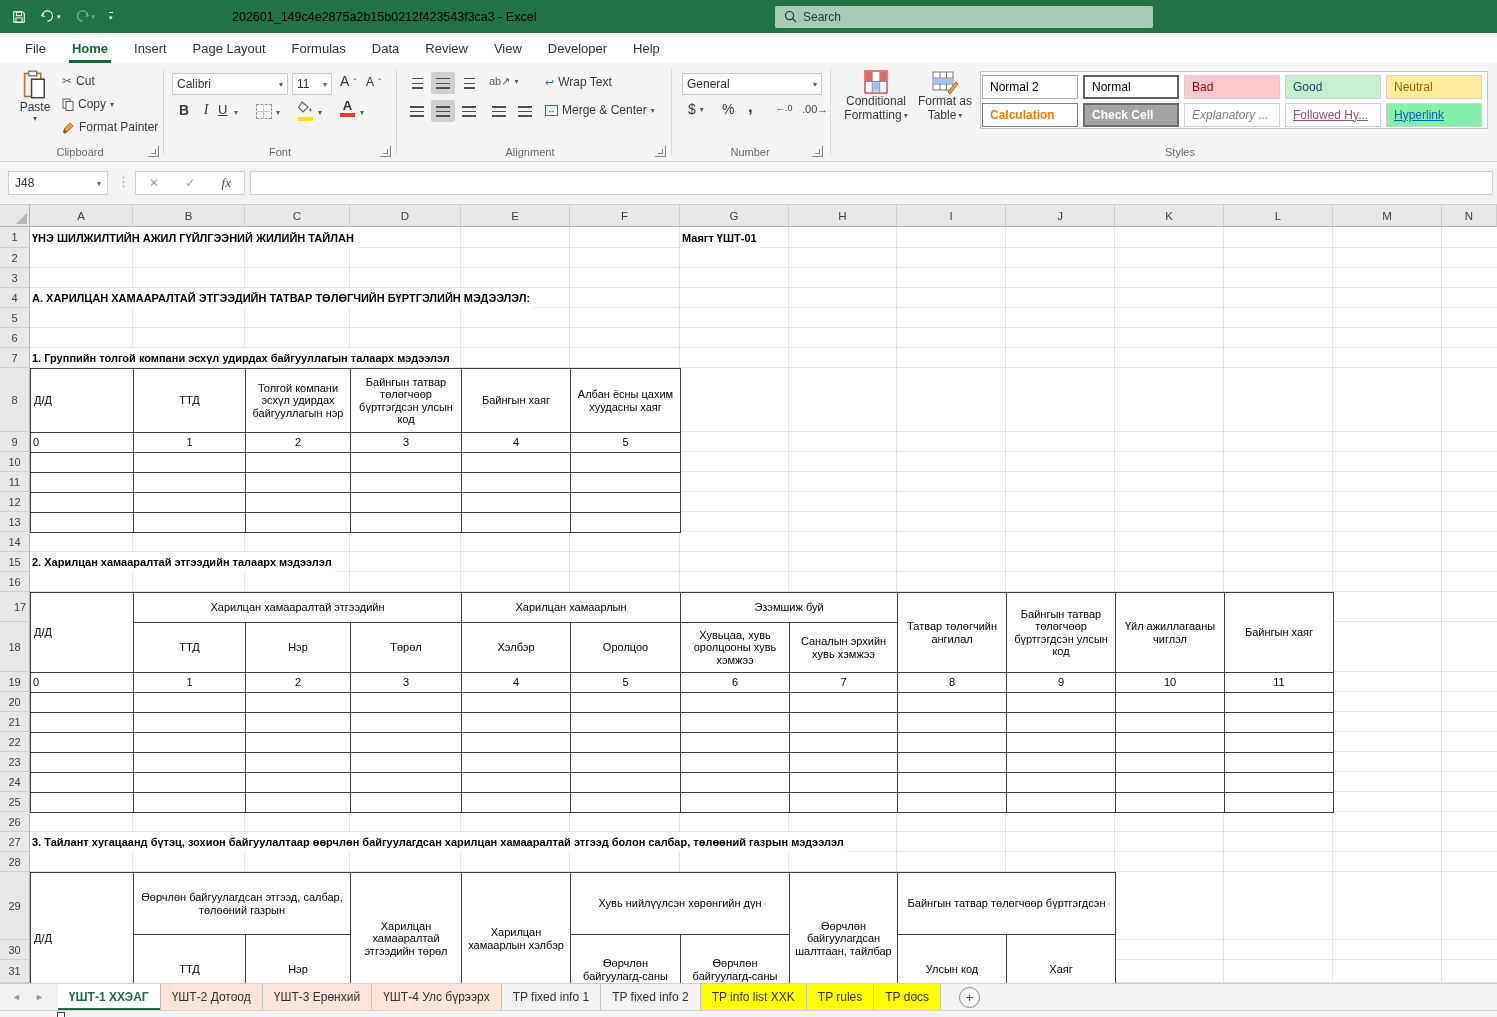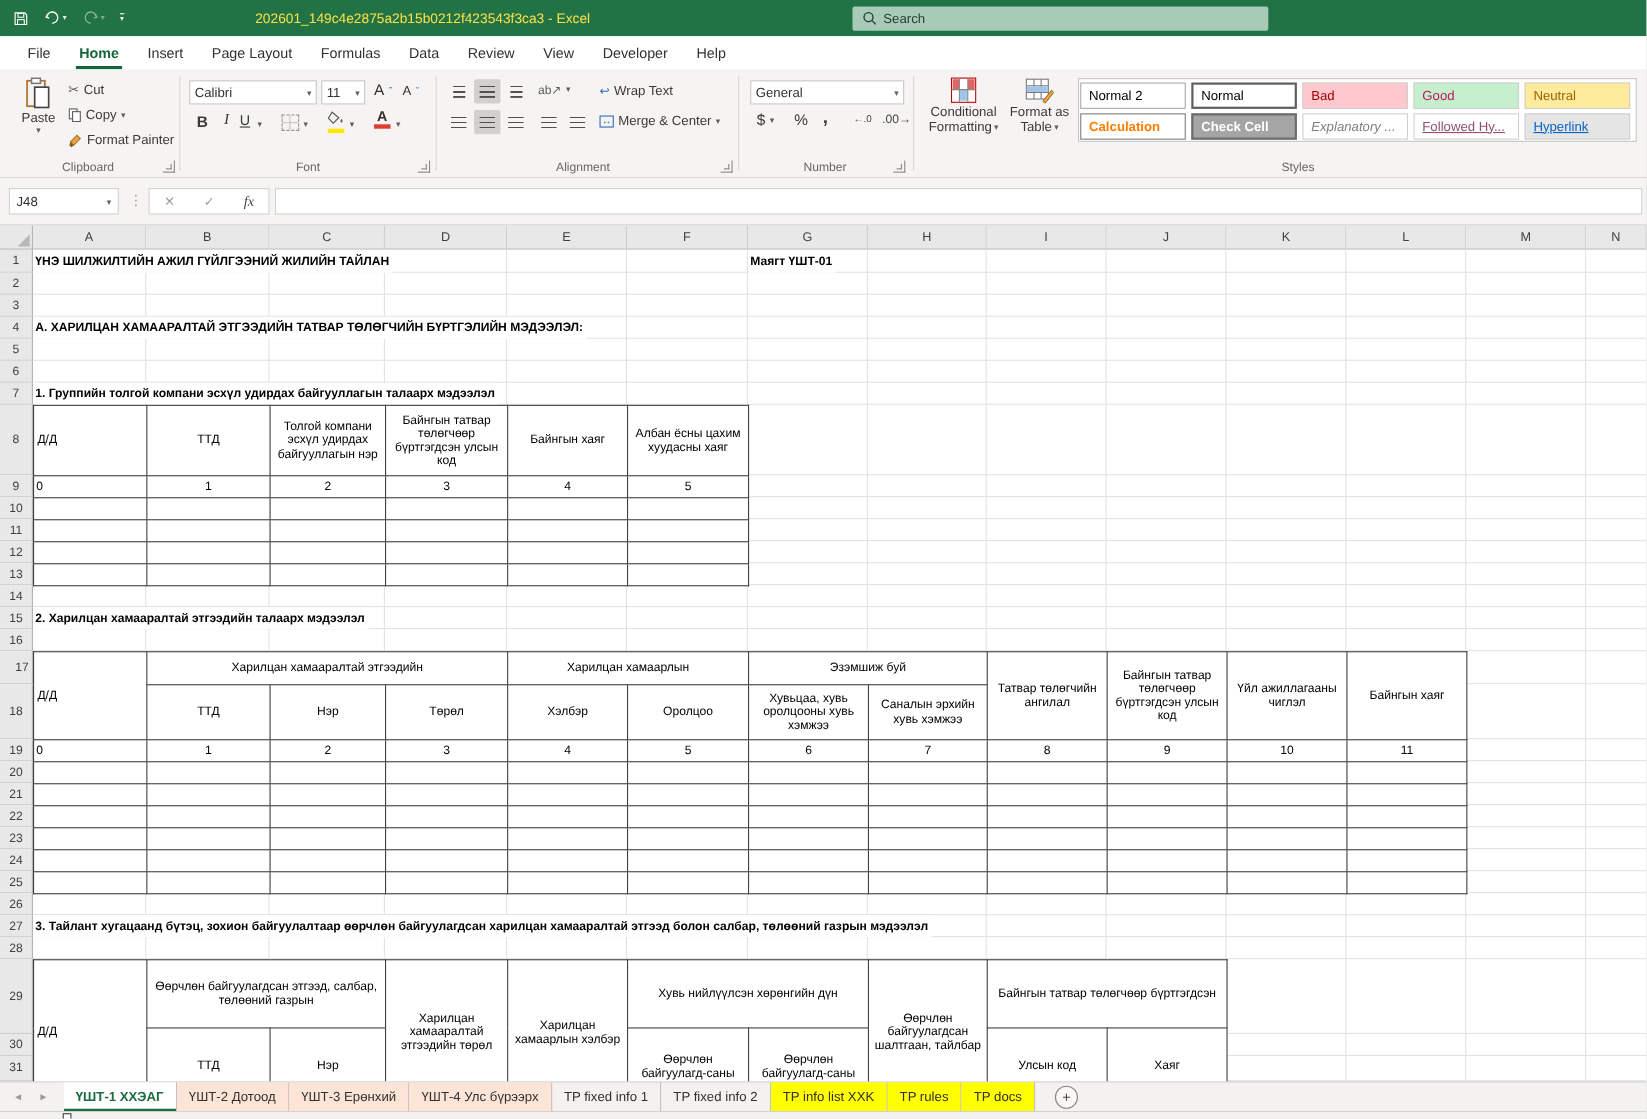--- a/index.html
+++ b/index.html
@@ -6,21 +6,21 @@
   #app{position:relative;width:1497px;height:1017px;background:#fff;overflow:hidden;
        font-family:"Liberation Sans",sans-serif;-webkit-font-smoothing:antialiased;}
 
   
   .titlebar{position:absolute;left:0;top:0;width:100%;height:33px;background:#217346;color:#fff;}
   .qat{position:absolute;left:12px;top:0;height:33px;display:flex;align-items:center;gap:14px;}
   .qat .qbtn{display:flex;align-items:center;gap:2px;color:#fff;}
   .qat .dim{opacity:.45;}
   .mini-chev{font-size:7px;line-height:7px;color:#e8f2ec;}
   .tb-title{position:absolute;left:232px;top:0;height:33px;display:flex;align-items:center;
-            font-size:12.5px;color:#fde047;white-space:nowrap;}
+            font-size:12.5px;color:#000000;white-space:nowrap;}
   .searchbox{position:absolute;left:775px;top:6px;width:378px;height:22px;background:#a8cbb8;
              border-radius:2px;display:flex;align-items:center;padding-left:28px;box-sizing:border-box;
              font-size:12px;color:#1f3c2c;}
   .searchbox svg{position:absolute;left:9px;top:4px;}
 
   
   .menubar{position:absolute;left:0;top:33px;width:100%;height:30px;background:#fff;display:flex;
            align-items:center;padding-left:12px;box-sizing:border-box;gap:0;}
   .mtab{padding:0 13px;font-size:13px;color:#323130;height:30px;display:flex;align-items:center;position:relative;}
   .mtab.active{color:#13663c;font-weight:bold;}
@@ -338,27 +338,27 @@
       <span>Format as</span>
       <span style="display:flex;align-items:center;gap:2px;">
           <span>Table</span>
           <span class="chev">▾</span>
         </span>
     </div>
     <div id="stylegallery">
         <div class="stylechip" style="background: rgb(255, 255, 255); color: rgb(0, 0, 0); border: 1px solid rgb(171, 171, 171);">Normal 2</div>
         <div class="stylechip" style="background: rgb(255, 255, 255); color: rgb(0, 0, 0); border: 2px solid rgb(95, 95, 95);">Normal</div>
         <div class="stylechip" style="background: rgb(255, 199, 206); color: rgb(156, 0, 6);">Bad</div>
-        <div class="stylechip" style="background: rgb(198, 239, 206); color: #be185d;">Good</div>
+        <div class="stylechip" style="background: rgb(198, 239, 206); color: #0c4a6e;">Good</div>
         <div class="stylechip" style="background: rgb(255, 235, 156); color: rgb(156, 101, 0);">Neutral</div>
         <div class="stylechip" style="background: rgb(255, 255, 255); color: rgb(250, 125, 0); border: 1px solid rgb(127, 127, 127); font-weight: bold;">Calculation</div>
         <div class="stylechip" style="background: rgb(165, 165, 165); color: rgb(255, 255, 255); border: 2px solid rgb(109, 109, 109); font-weight: bold;">Check Cell</div>
         <div class="stylechip" style="background: rgb(255, 255, 255); color: rgb(127, 127, 127); font-style: italic;">Explanatory ...</div>
         <div class="stylechip" style="background: rgb(255, 255, 255); color: rgb(149, 79, 114); text-decoration: underline;">Followed Hy...</div>
-        <div class="stylechip" style="background: #e5e5e5; color: rgb(5, 99, 193); text-decoration: underline;">Hyperlink</div>
+        <div class="stylechip" style="background: #86efac; color: rgb(5, 99, 193); text-decoration: underline;">Hyperlink</div>
       </div>
     <div class="grouplabel" style="left:1110px;">Styles</div>
   </div>
 
   <div class="fbar">
     <div class="namebox">
       <span>J48</span>
         <span class="chev">▾</span>
     </div>
     <span class="fdots">⋮</span>

